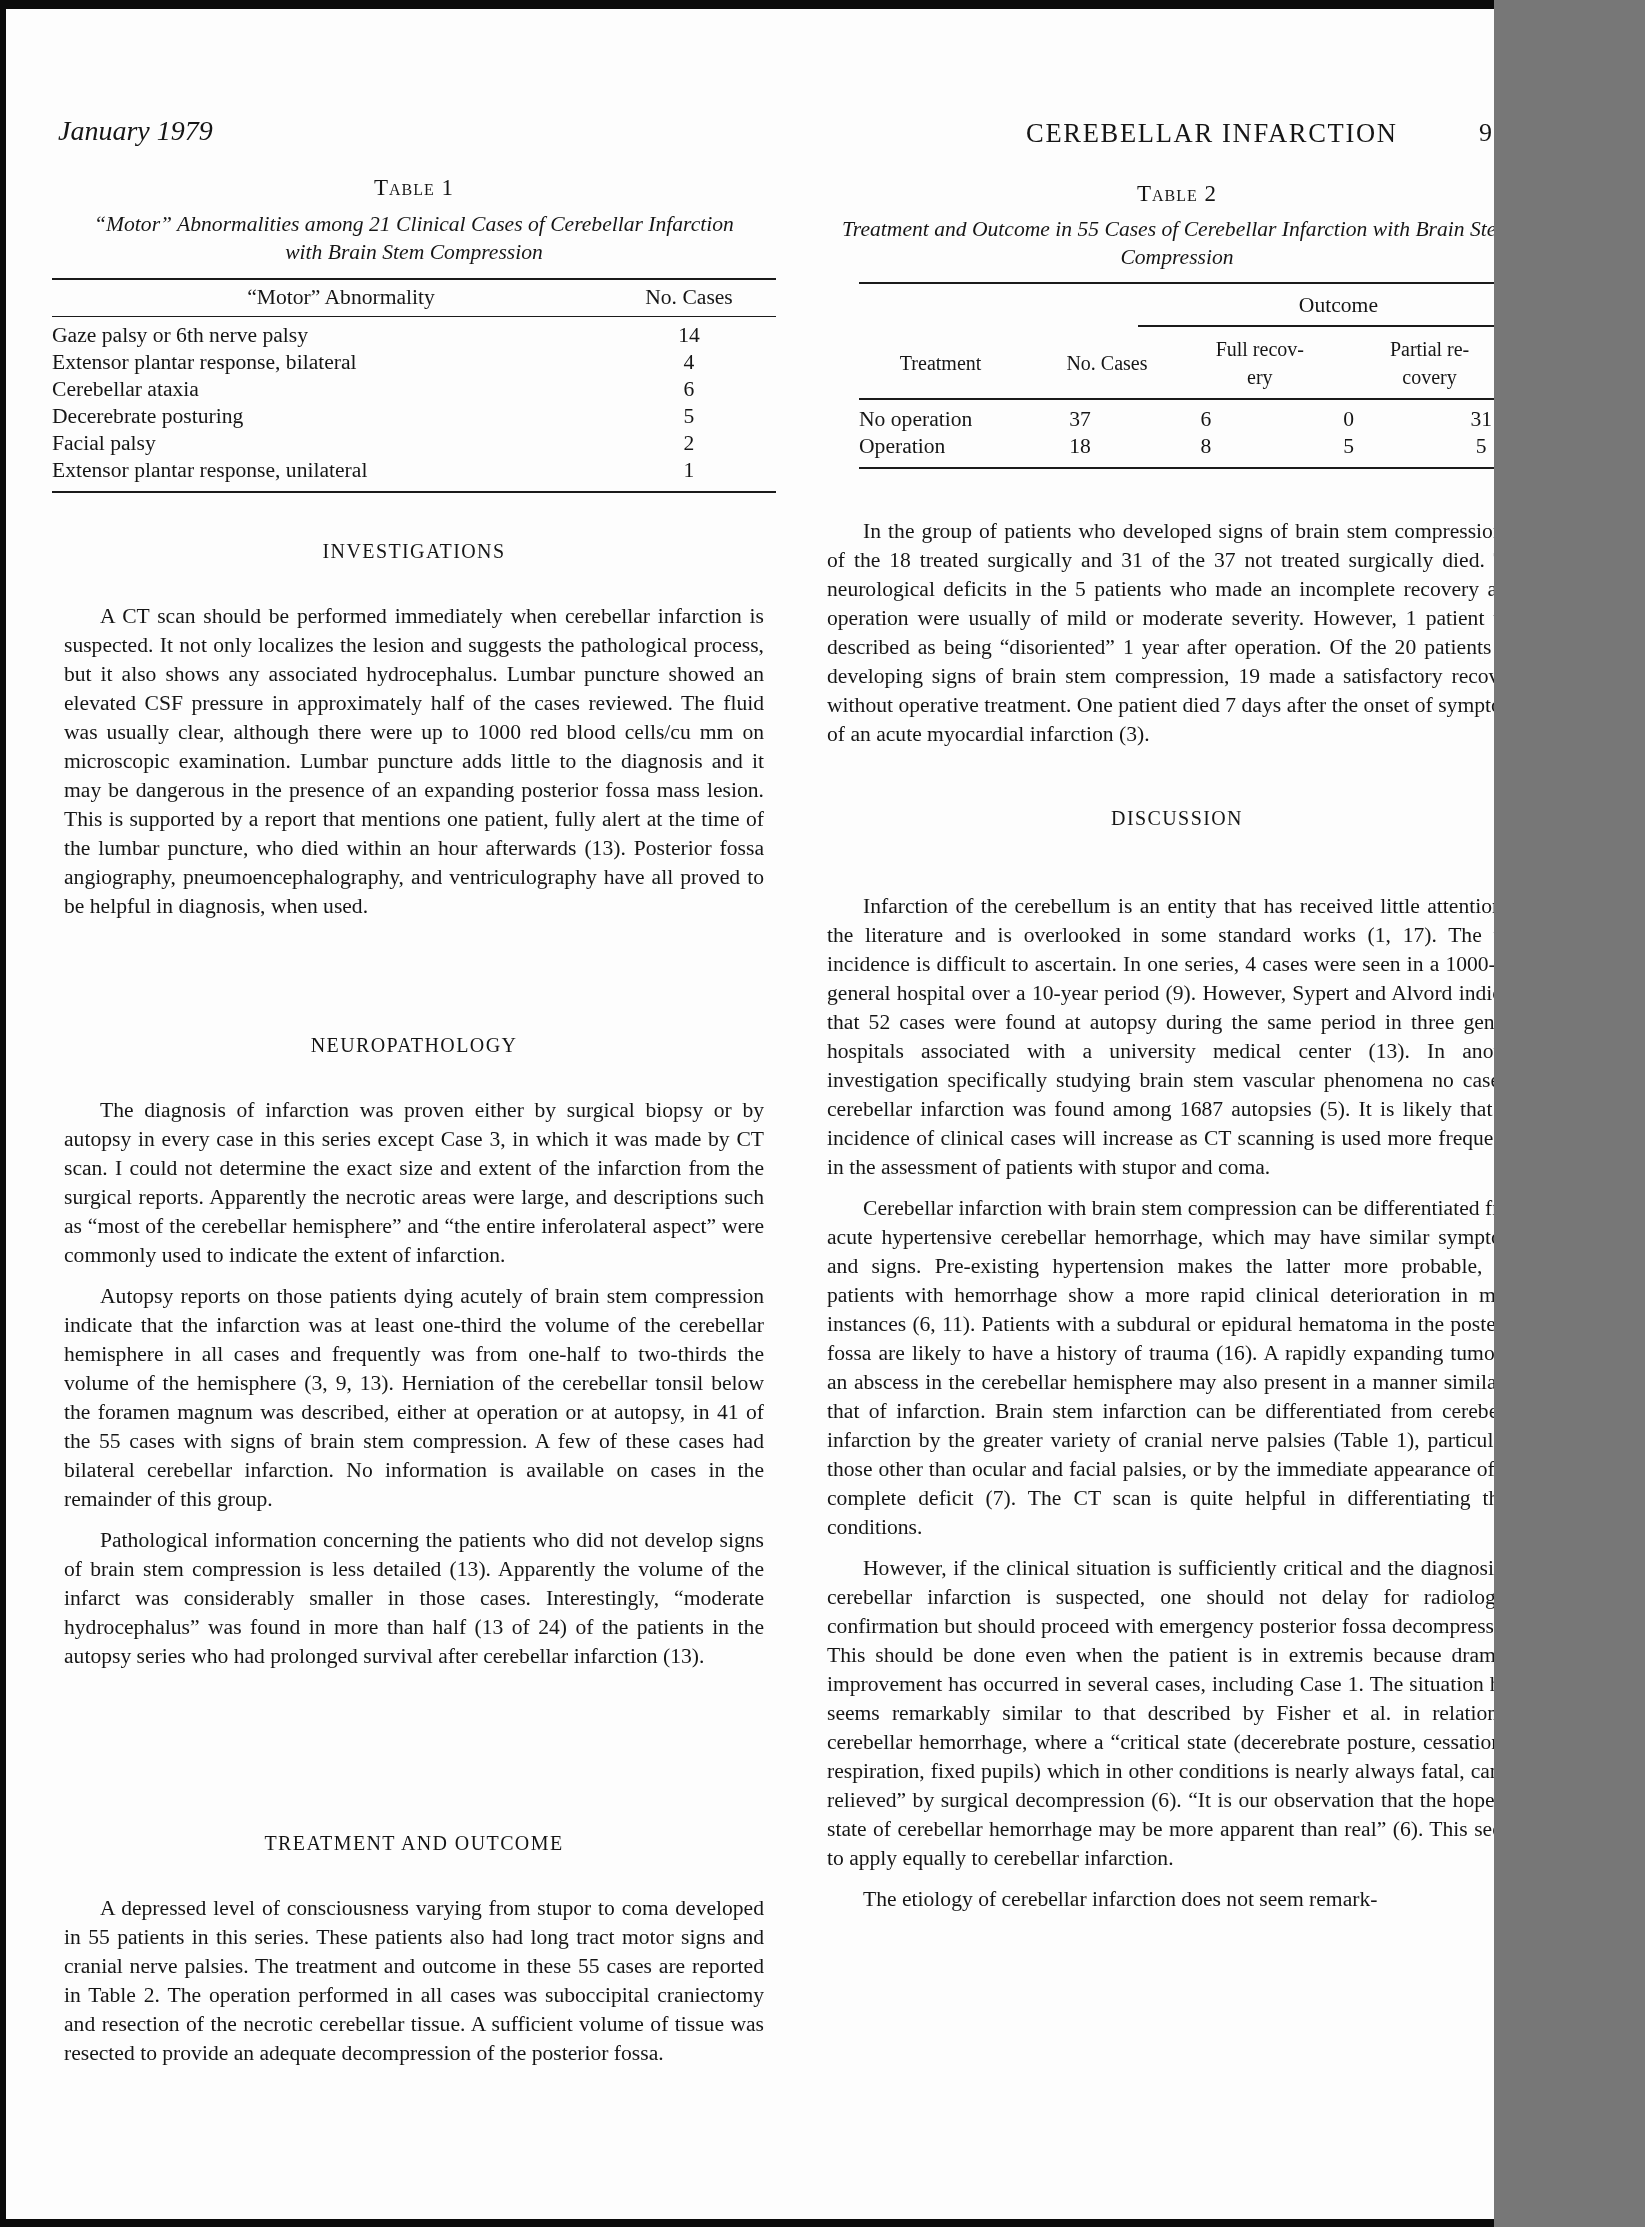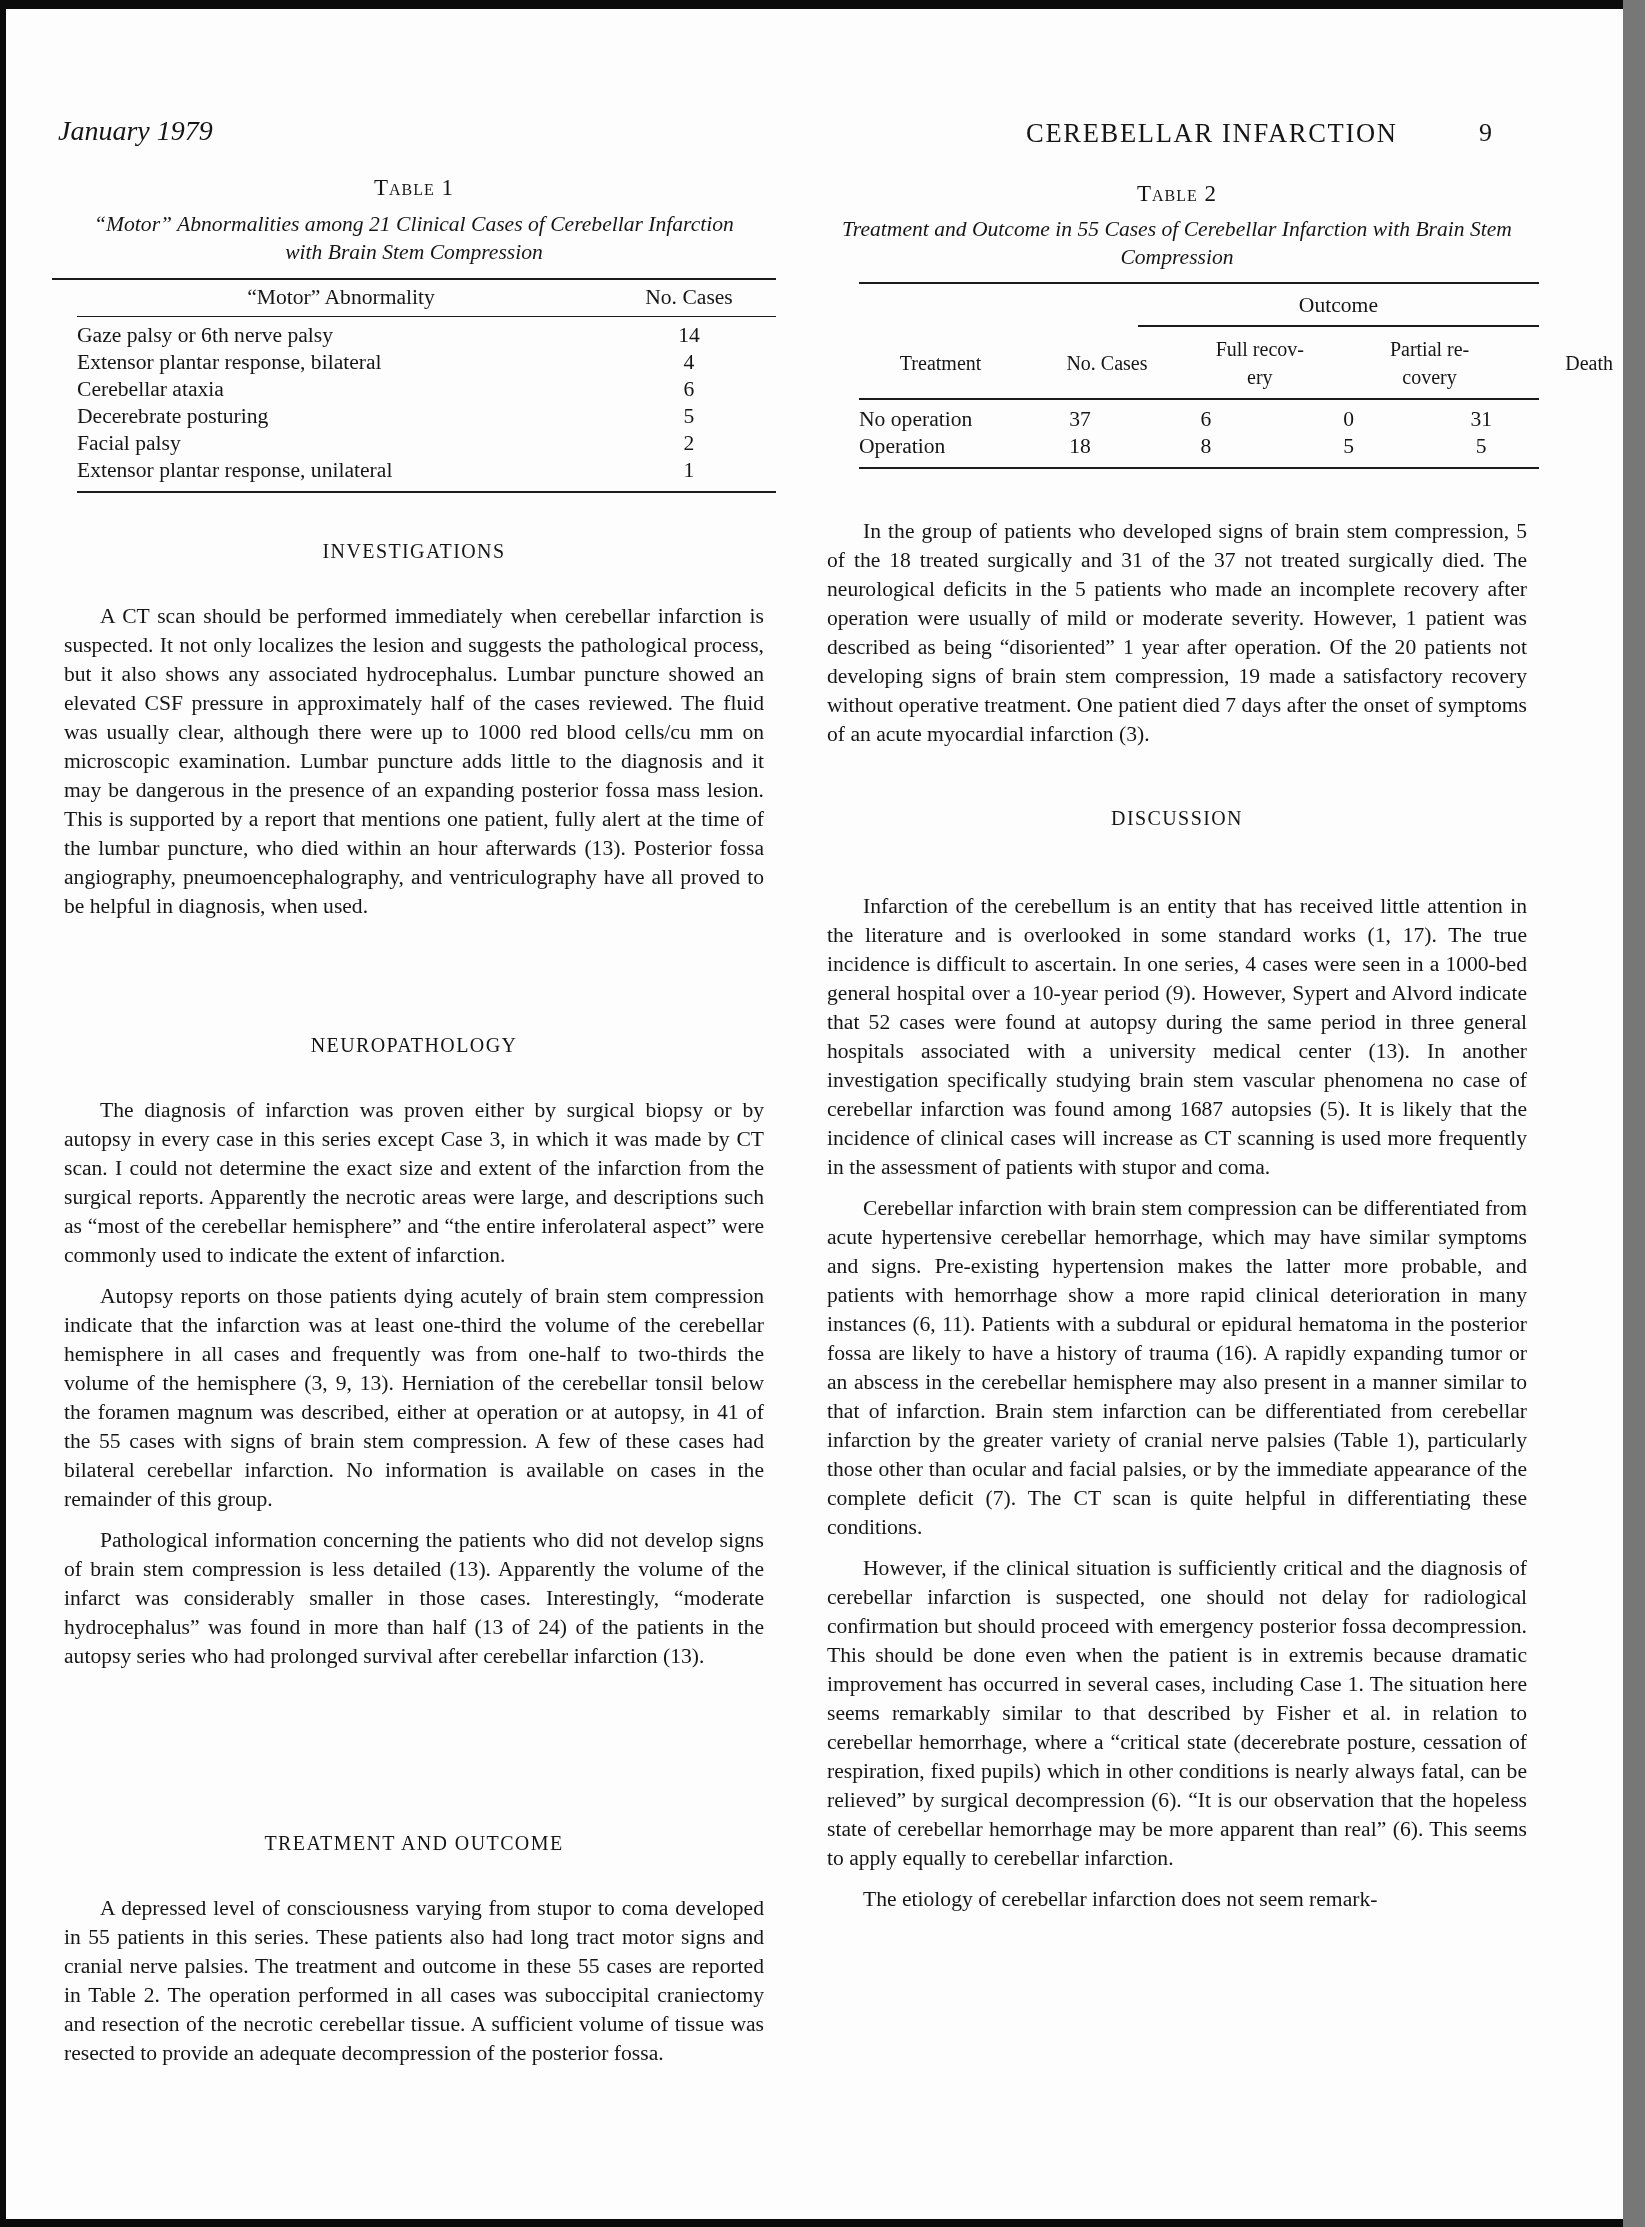--- a/index.html
+++ b/index.html
@@ -1,17 +1,17 @@
 <!DOCTYPE html>
 <html style="font-size:11px"><head>
 <meta charset="utf-8">
 <style>
   html,body { margin:0; padding:0; background:#777; }
   .page {
-    position:relative; width:1623px; height:2227px;
+    position:relative; width:1494px; height:2227px;
     background:#fdfdfd; overflow:hidden;
     font-family:"Liberation Serif","DejaVu Serif",serif;
     color:#161616;
   }
   
   .edge { position:absolute; background:#0b0b0b; }
   .edge-top { left:0; top:0; width:1645px; height:9px; }
   .edge-bottom { left:0; top:2219px; width:1645px; height:8.4px; }
   .edge-left { left:0; top:0; width:6.3px; height:2227px; }
   .edge-right { left:1641px; top:0; width:4.2px; height:2227px; }
@@ -23,21 +23,21 @@
   .col { position:absolute; top:167px; width:724px; }
   .col-left { left:52px; }
   .col-right { left:815px; }
 
   .block { position:absolute; left:0; width:100%; }
 
   .tbl-label { text-align:center; font-variant:small-caps; font-size:23px; letter-spacing:1px; }
   .tbl-caption { font-style:italic; font-size:21.6px; line-height:28px; text-align:center; margin:4px auto; }
 
   .rule-top { border-top:2.1px solid #1b1b1b; }
-  .rule-mid { border-top:1.4px solid #1b1b1b;margin-left:25px; }
+  .rule-mid { border-top:1.4px solid #1b1b1b; }
   .rule-heavy { border-top:2.8px solid #1b1b1b; }
 
   
   .t1-header { display:flex; align-items:center; height:36px; font-size:21.6px; }
   .t1-header .t1-name { flex:1; text-align:center; }
   .t1-header .t1-num { width:118px; text-align:center; margin-right:28px; }
   .t1-rows { padding:5.6px 0 6.3px 0; }
   .t1-row { display:flex; line-height:27px; font-size:21.6px; }
   .t1-row .t1-name { flex:1; text-align:left; }
   .t1-row .t1-num { width:118px; text-align:center; margin-right:28px; }

